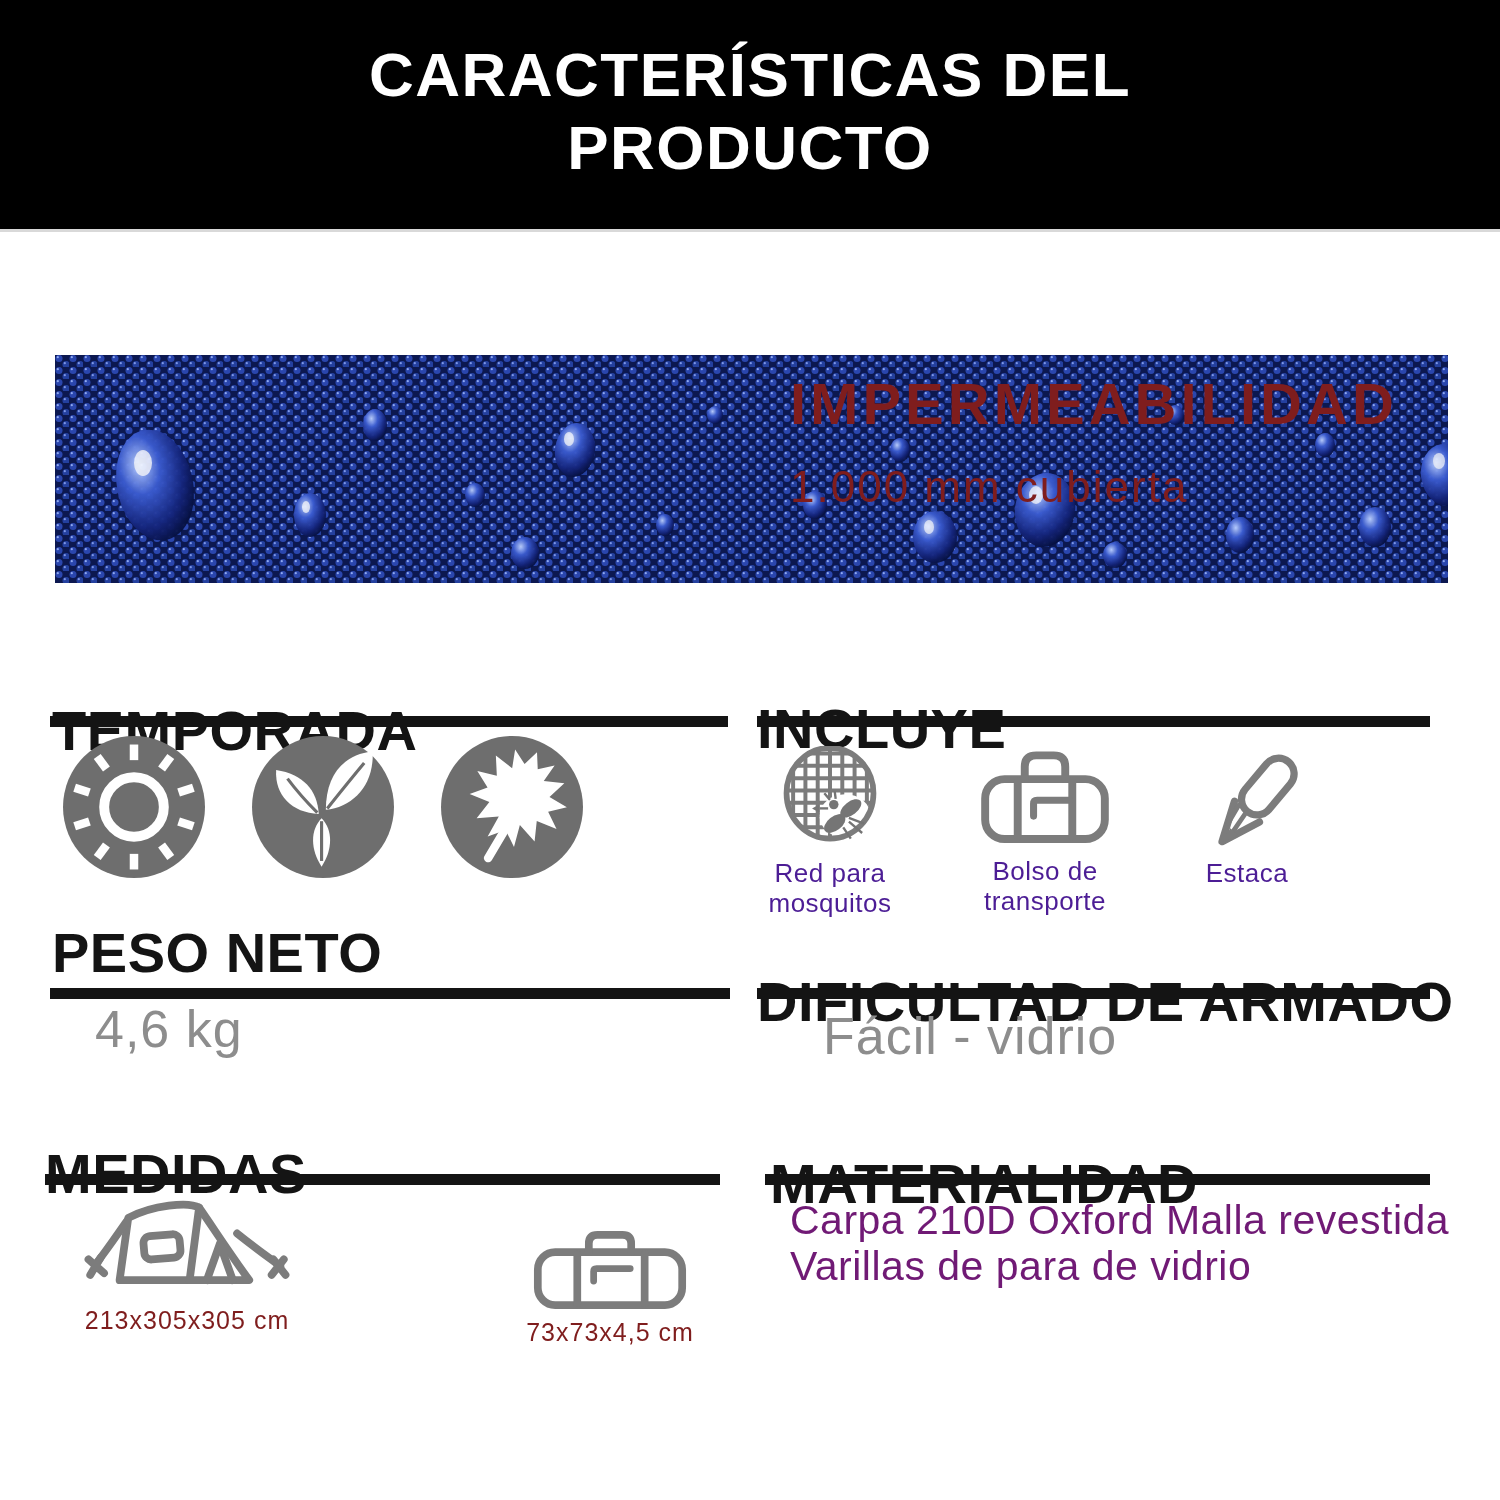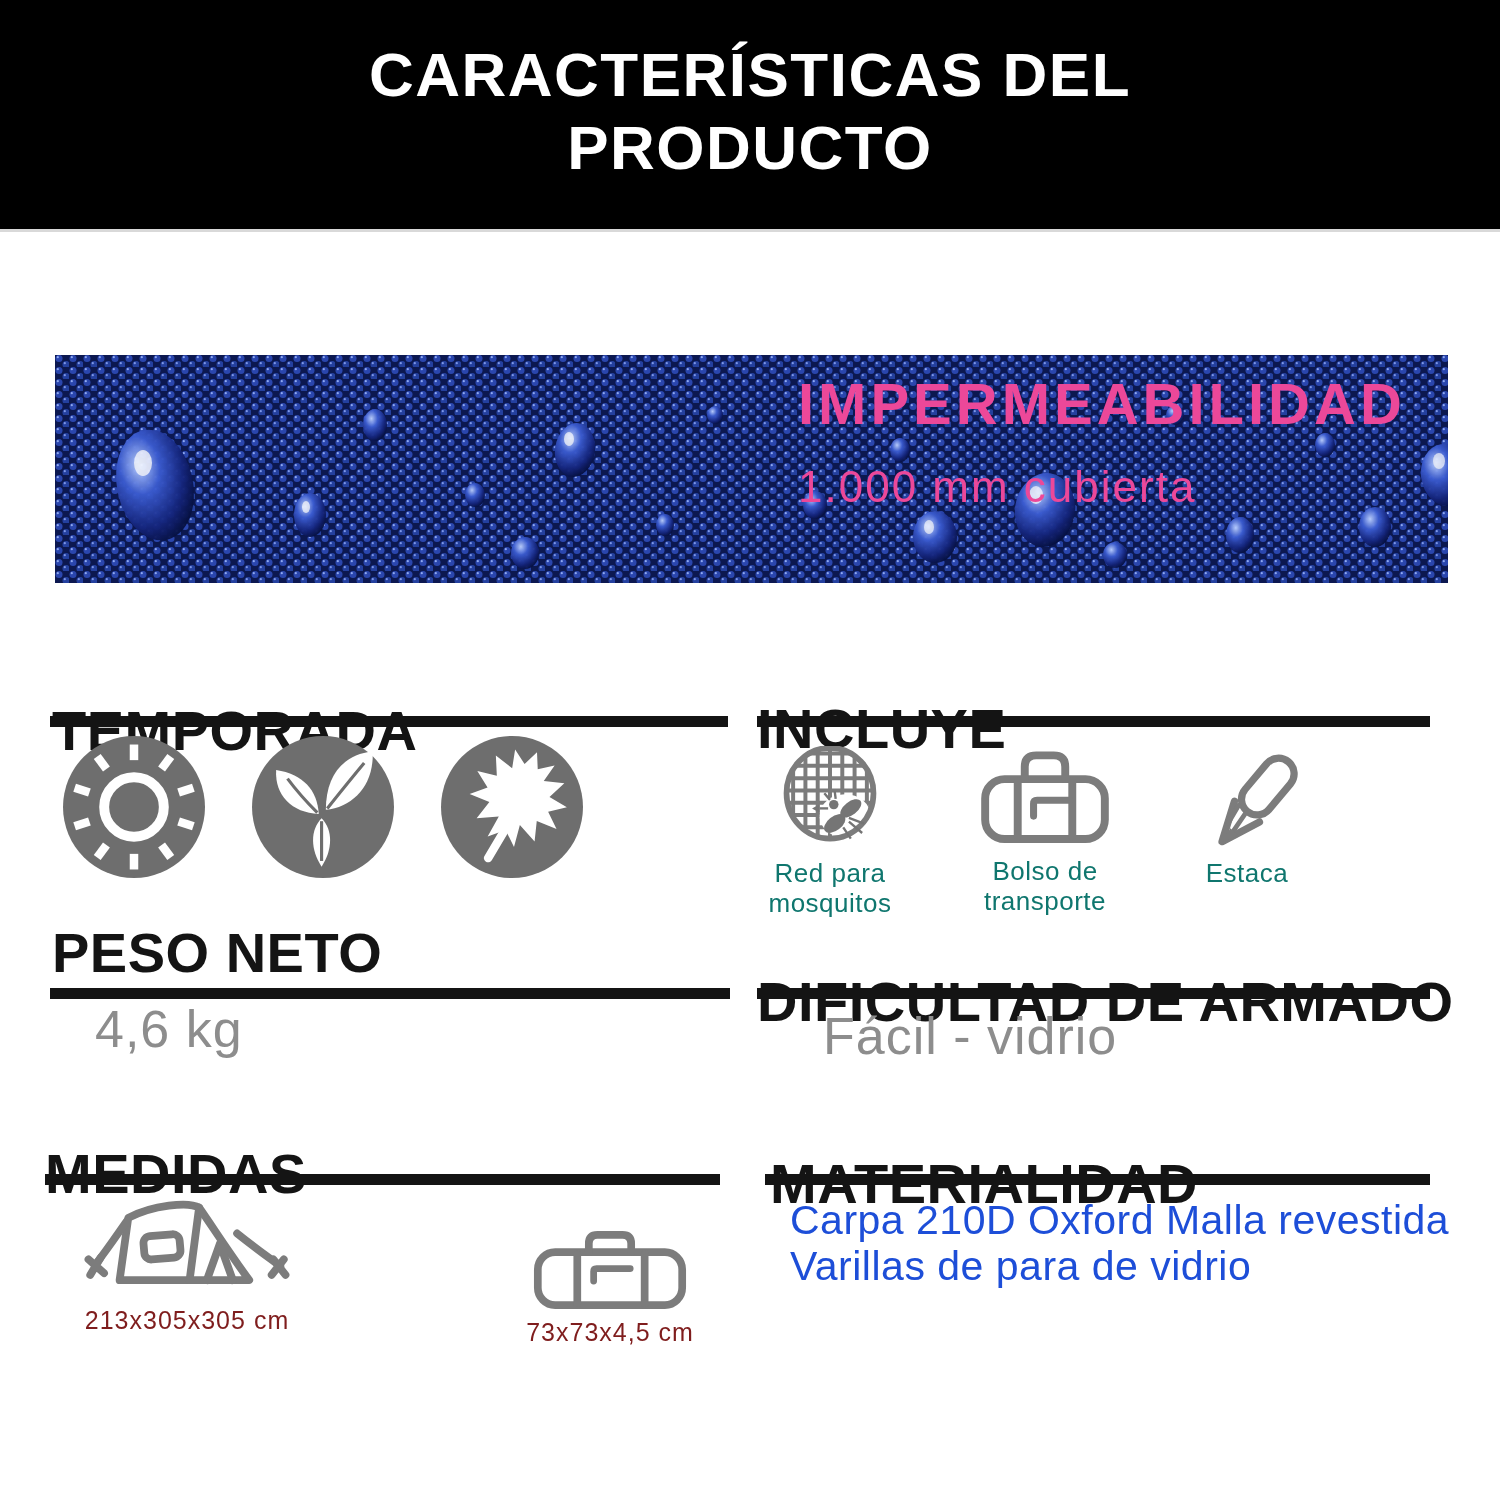--- a/index.html
+++ b/index.html
@@ -10,33 +10,33 @@
   .abs{position:absolute;}
   
   .banner{left:0;top:0;width:1500px;height:232px;background:#000000;
     display:flex;flex-direction:column;align-items:center;justify-content:flex-start;
     padding-top:38px;box-sizing:border-box;border-bottom:3px solid #d9d9d9;}
   .banner-line{color:#ffffff;font-size:62px;font-weight:800;letter-spacing:1.5px;
     line-height:73px;text-align:center;}
   
   .hero{left:55px;top:355px;width:1393px;height:228px;}
   .hero svg.fabric{position:absolute;left:0;top:0;width:100%;height:100%;display:block;}
-  .hero-text{position:absolute;left:735px;top:20px;color:#ec4899;padding-left:8px;}
+  .hero-text{position:absolute;left:735px;top:20px;color:#7f1d1d;}
   .hero-title{font-size:58px;font-weight:800;letter-spacing:4px;line-height:1;}
   .hero-sub{font-size:44px;font-weight:400;letter-spacing:2px;margin-top:29px;}
   
   .h{font-size:56px;font-weight:800;color:#141414;letter-spacing:0.5px;line-height:1;white-space:nowrap;}
   .rule{height:11px;background:#141414;}
   
   .val{font-size:52px;color:#8d8d8d;letter-spacing:1px;line-height:1;white-space:nowrap;margin-left:33px;}
-  .mat{font-size:41px;color:#1d4ed8;letter-spacing:0.5px;line-height:46px;white-space:nowrap;}
+  .mat{font-size:41px;color:#701a75;letter-spacing:0.5px;line-height:46px;white-space:nowrap;}
   
   .inc-item{width:200px;text-align:center;}
   .inc-icon{height:106px;display:flex;align-items:flex-start;justify-content:center;}
-  .inc-label{font-size:26px;line-height:30px;color:#0f766e;margin:6px auto 0;letter-spacing:0.5px;}
+  .inc-label{font-size:26px;line-height:30px;color:#4c1d95;margin:6px auto 0;letter-spacing:0.5px;}
   .dim-label{font-size:25px;color:#7f1d1d;letter-spacing:1px;text-align:center;white-space:nowrap;}
   svg{display:block;}
 </style>
 </head>
 <body>
 
 <div class="stage">
 
   <header class="abs banner">
     <div class="banner-line">CARACTERÍSTICAS DEL</div>

